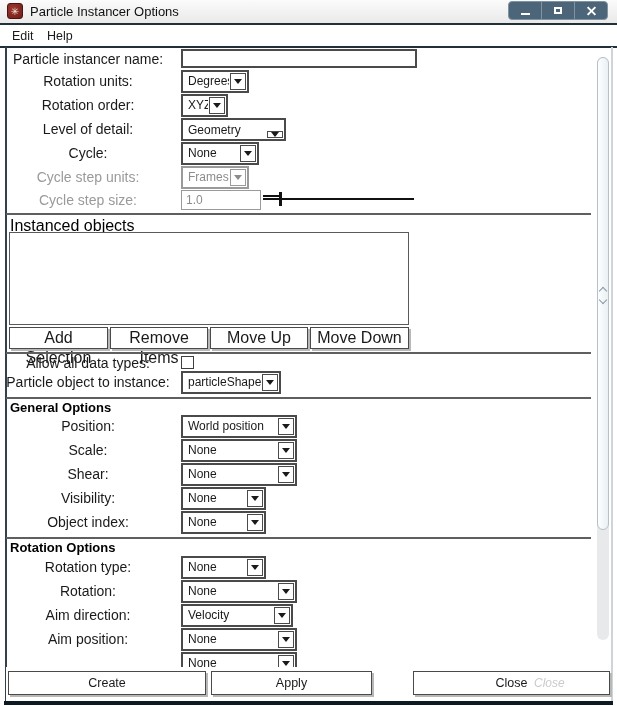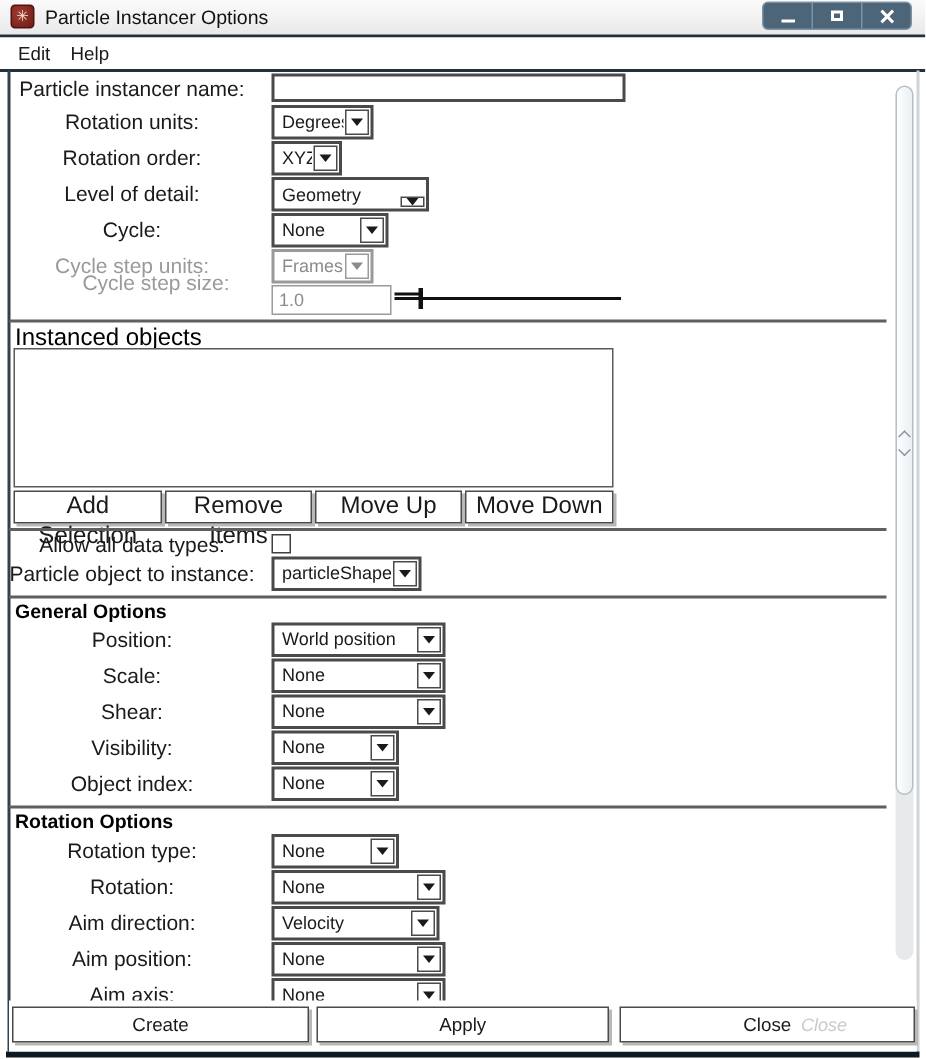--- a/index.html
+++ b/index.html
@@ -149,21 +149,21 @@
   </div>
 
   <div class="lbl dis" style="top:166px;">Cycle step units:</div>
   <div class="dd dis" style="left:181px;top:166px;width:68px;">
     <span class="t">Frames</span>
     <span class="b">
         <span class="arr"></span>
       </span>
   </div>
 
-  <div class="lbl dis" style="top:177px;padding-left:16px;">Cycle step size:</div>
+  <div class="lbl dis" style="top:189px;">Cycle step size:</div>
   <input class="txt dis" style="left: 181px; top: 190px; width: 80px; height: 20px;" value="1.0">
   <div class="slider">
     <div class="slider-pre"></div>
     <div class="slider-groove"></div>
     <div class="slider-handle"></div>
   </div>
 
   <div class="divider" style="top:213px;"></div>
 
   <div class="plain-lbl" style="top:217px;">Instanced objects</div>
@@ -260,31 +260,30 @@
   </div>
 
   <div class="lbl" style="top:628px;">Aim position:</div>
   <div class="dd" style="left:181px;top:628px;width:116px;">
     <span class="t">None</span>
     <span class="b">
         <span class="arr"></span>
       </span>
   </div>
 
-  <div class="lbl" style="top:652px;">Aim axis:</div>
   <div class="dd" style="left:181px;top:652px;width:116px;">
     <span class="t">None</span>
     <span class="b">
         <span class="arr"></span>
       </span>
   </div>
 
   <div class="footer">
     <div class="btn foot-btn" style="left:2px;width:198px;">Create</div>
-    <div class="btn foot-btn" style="left:205px;width:195px;">Apply</div>
+    <div class="btn foot-btn" style="left:205px;width:161px;">Apply</div>
     <div class="btn foot-btn" style="left:407px;width:197px;">Close</div>
     <div class="watermark">Close</div>
   </div>
 
   <div class="scroll-track"></div>
   <div class="scroll-thumb">
     <div class="chevrons">
       <div class="chev-up"></div>
       <div class="chev-down"></div>
     </div>

